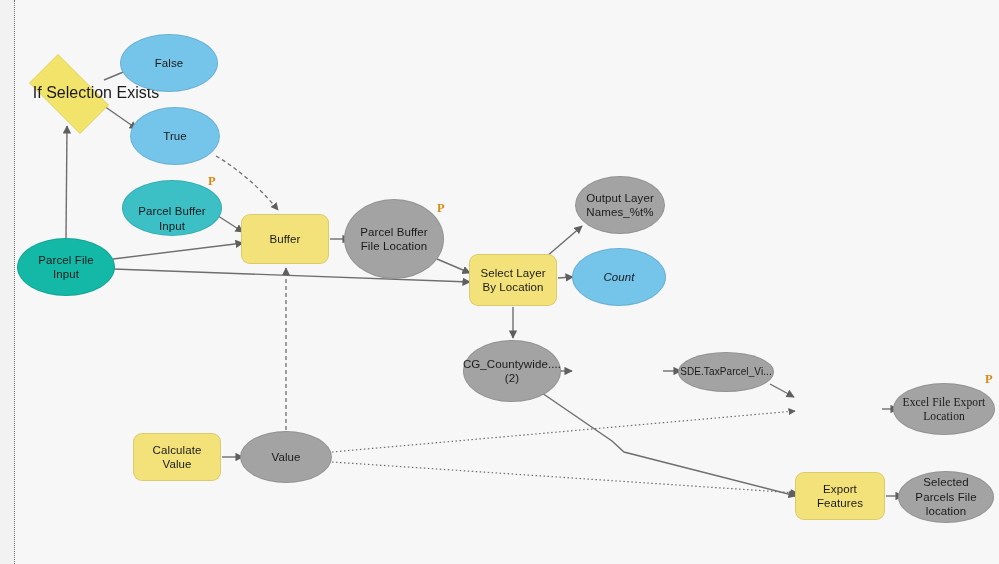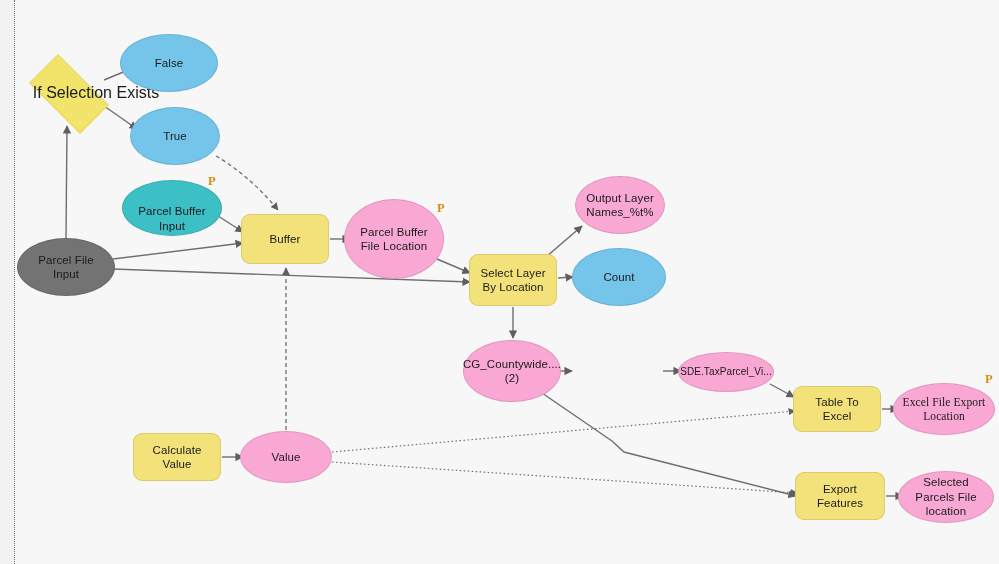--- a/index.html
+++ b/index.html
@@ -78,22 +78,22 @@
     text-align: center;
     font-size: 16px;
     color: #1a1a1a;
     white-space: nowrap;
     margin-left: 28px;
   }
   
   .c-tool      { background: #f3e27a; }   
   .c-skyblue   { background: #75c5ea; }   
   .c-teal      { background: #3dbfc6; }   
-  .c-steelblue { background: #737373; }   
-  .c-green     { background: #f9a8d4; }   
+  .c-steelblue { background: #14b8a6; }   
+  .c-green     { background: #a3a3a3; }   
 
   .p-badge {
     position: absolute;
     color: #d98c14;
     font-size: 12.5px;
     font-weight: bold;
     font-family: "Liberation Serif", serif;
   }
 </style>
 </head>
@@ -193,36 +193,33 @@
   <div class="p-badge" style="left:437px; top:201px;"><span>P</span></div>
 
   <div class="node rect c-tool" style="left:469px; top:254px; width:88px; height:52px;">
     <span>Select Layer By Location</span>
   </div>
 
   <div class="node oval c-green" style="left:575px; top:176px; width:90px; height:58px;">
     <span>Output Layer Names_%t%</span>
   </div>
 
-  <div class="node oval c-skyblue" style="left:572px; top:248px; width:94px; height:58px;">
+  <div class="node oval c-skyblue" style="left:572px; top:248px; width:94px; height:58px;font-style:italic;">
     <span>Count</span>
   </div>
 
   <div class="node oval c-green" style="left:463px; top:340px; width:98px; height:62px;">
     <span>CG_Countywide.... (2)</span>
   </div>
 
 
   <div class="node oval c-green" style="left:678px; top:352px; width:96px; height:40px; font-size:10px;">
     <span>SDE.TaxParcel_Vi...</span>
   </div>
 
-  <div class="node rect c-tool" style="left:793px; top:386px; width:88px; height:46px;">
-    <span>Table To Excel</span>
-  </div>
 
   <div class="node oval c-green" style="left:893px; top:383px; width:102px; height:52px;font-family:Liberation Serif, serif;">
     <span>Excel File Export Location</span>
   </div>
   <div class="p-badge" style="left:985px; top:372px;"><span>P</span></div>
 
   <div class="node rect c-tool" style="left:133px; top:433px; width:88px; height:48px;">
     <span>Calculate Value</span>
   </div>
 

